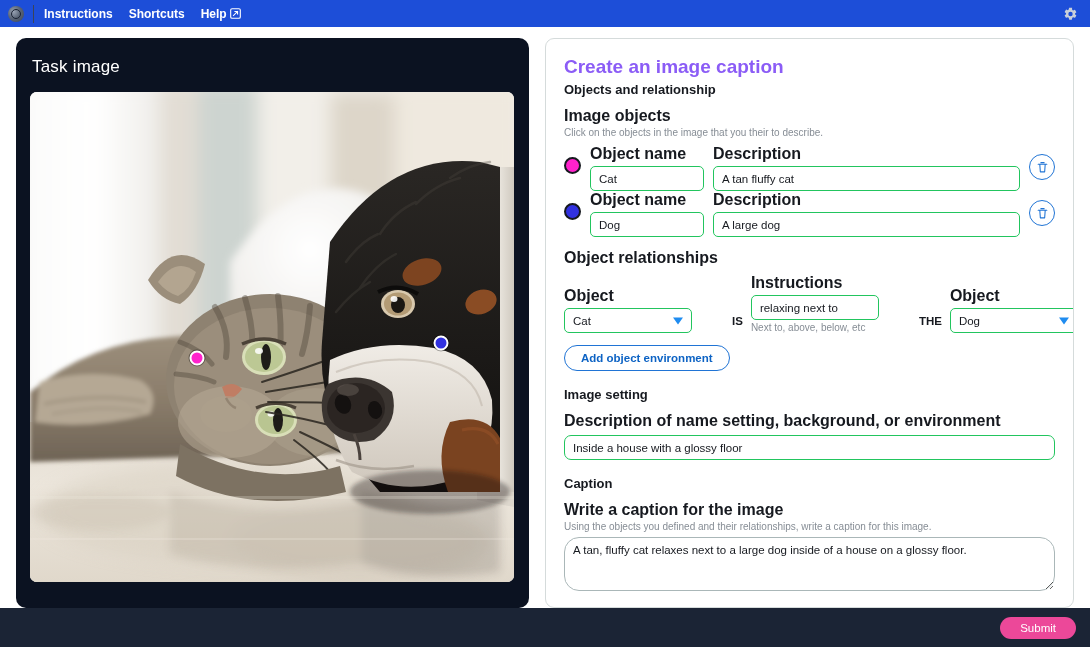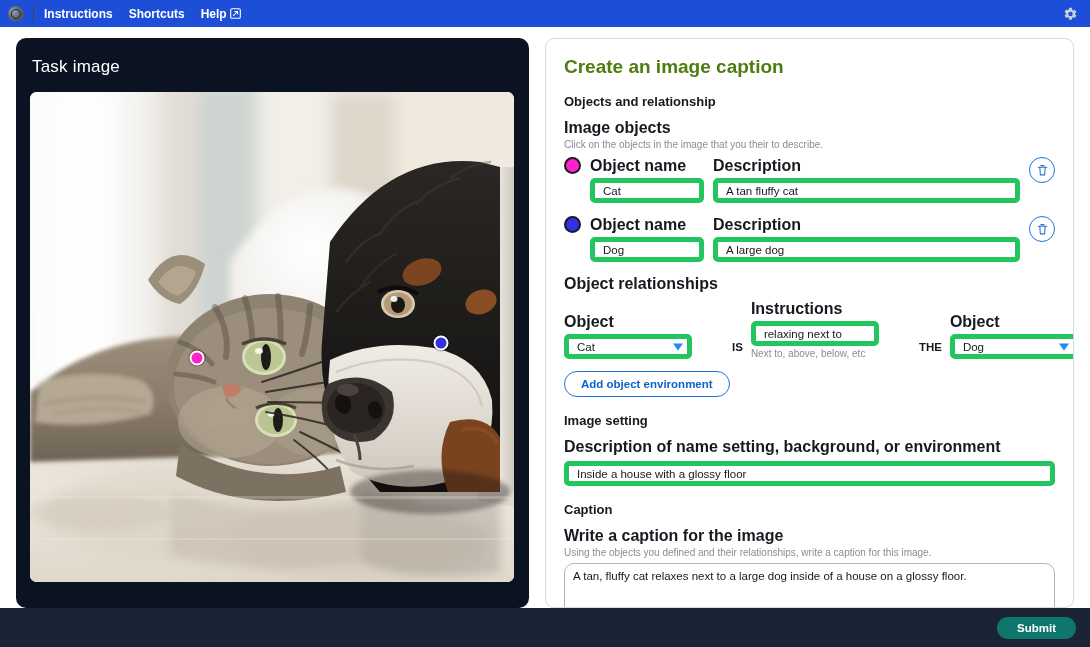--- a/index.html
+++ b/index.html
@@ -114,22 +114,22 @@
     background: #ffffff;
     border: 1px solid #d5dbdb;
     border-radius: 9px;
     padding: 17px 18px 14px 18px;
     height: 570px;
     overflow: hidden;
   }
   .panel-title {
     font-size: 19px;
     font-weight: bold;
-    color: #4d7c0f;
-    margin-bottom: 16px;
+    color: #8b5cf6;
+    margin-bottom: 4px;
   }
   .section-head {
     font-size: 13px;
     font-weight: bold;
     color: #16191f;
     margin-bottom: 10px;
   }
   .field-label {
     font-size: 16px;
     font-weight: bold;
@@ -138,38 +138,38 @@
   .hint {
     font-size: 10px;
     color: #868d95;
     margin-top: 2px;
   }
 
   
   .obj-rows { margin-top: 7px; }
   .obj-row {
     display: flex;
-    align-items: flex-start;
+    align-items: center;
     gap: 9px;
-    margin-bottom: 13px;
+    margin-bottom: 0;
   }
   .dot-marker {
     width: 17px; height: 17px;
     border-radius: 50%;
     border: 2.5px solid #16191f;
     flex: 0 0 17px;
     margin-bottom: 5px;
     cursor: pointer;
   }
   .col-name { width: 114px; flex: 0 0 114px; }
   .col-desc { flex: 1 1 auto; }
   .inp {
     width: 100%;
     height: 25px;
-    border: 5px solid #22c55e;
+    border: 1px solid #22c55e;
     border-radius: 5px;
     font-size: 11.5px;
     font-family: "Liberation Sans", sans-serif;
     color: #16191f;
     padding: 0 8px;
     background: #ffffff;
     margin-top: 3px;
     outline: none;
   }
   .icon-btn {
@@ -227,53 +227,54 @@
     font-weight: bold;
     font-family: "Liberation Sans", sans-serif;
     cursor: pointer;
   }
 
   .block-gap { margin-top: 16px; }
   .setting-inp {
     height: 25px;
     width: 100%;
     margin-top: 5px;
+    border-radius: 7px;
   }
   .caption-area {
     width: 100%;
     height: 54px;
     border: 1px solid #aab7b8;
-    border-radius: 10px;
+    border-radius: 15px;
     font-size: 11.5px;
     font-family: "Liberation Sans", sans-serif;
     color: #16191f;
     padding: 6px 8px;
     margin-top: 5px;
     resize: vertical;
     outline: none;
   }
 
   
   .footer {
     height: 39px;
     background: #1b2435;
     display: flex;
     align-items: center;
     justify-content: flex-end;
     padding-right: 14px;
   }
   .submit-btn {
-    background: #0f766e;
+    background: #ec4899;
     color: #ffffff;
     border: none;
     border-radius: 13px;
     height: 22px;
     padding: 0 20px;
     font-size: 11.5px;
-    font-weight: bold;
+    font-weight: normal;
     font-family: "Liberation Sans", sans-serif;
     cursor: pointer;
   }
 </style>
 </head>
 <body>
 
 <div class="topbar">
   <div class="logo-icon"></div>
   <div class="nav-sep"></div>

